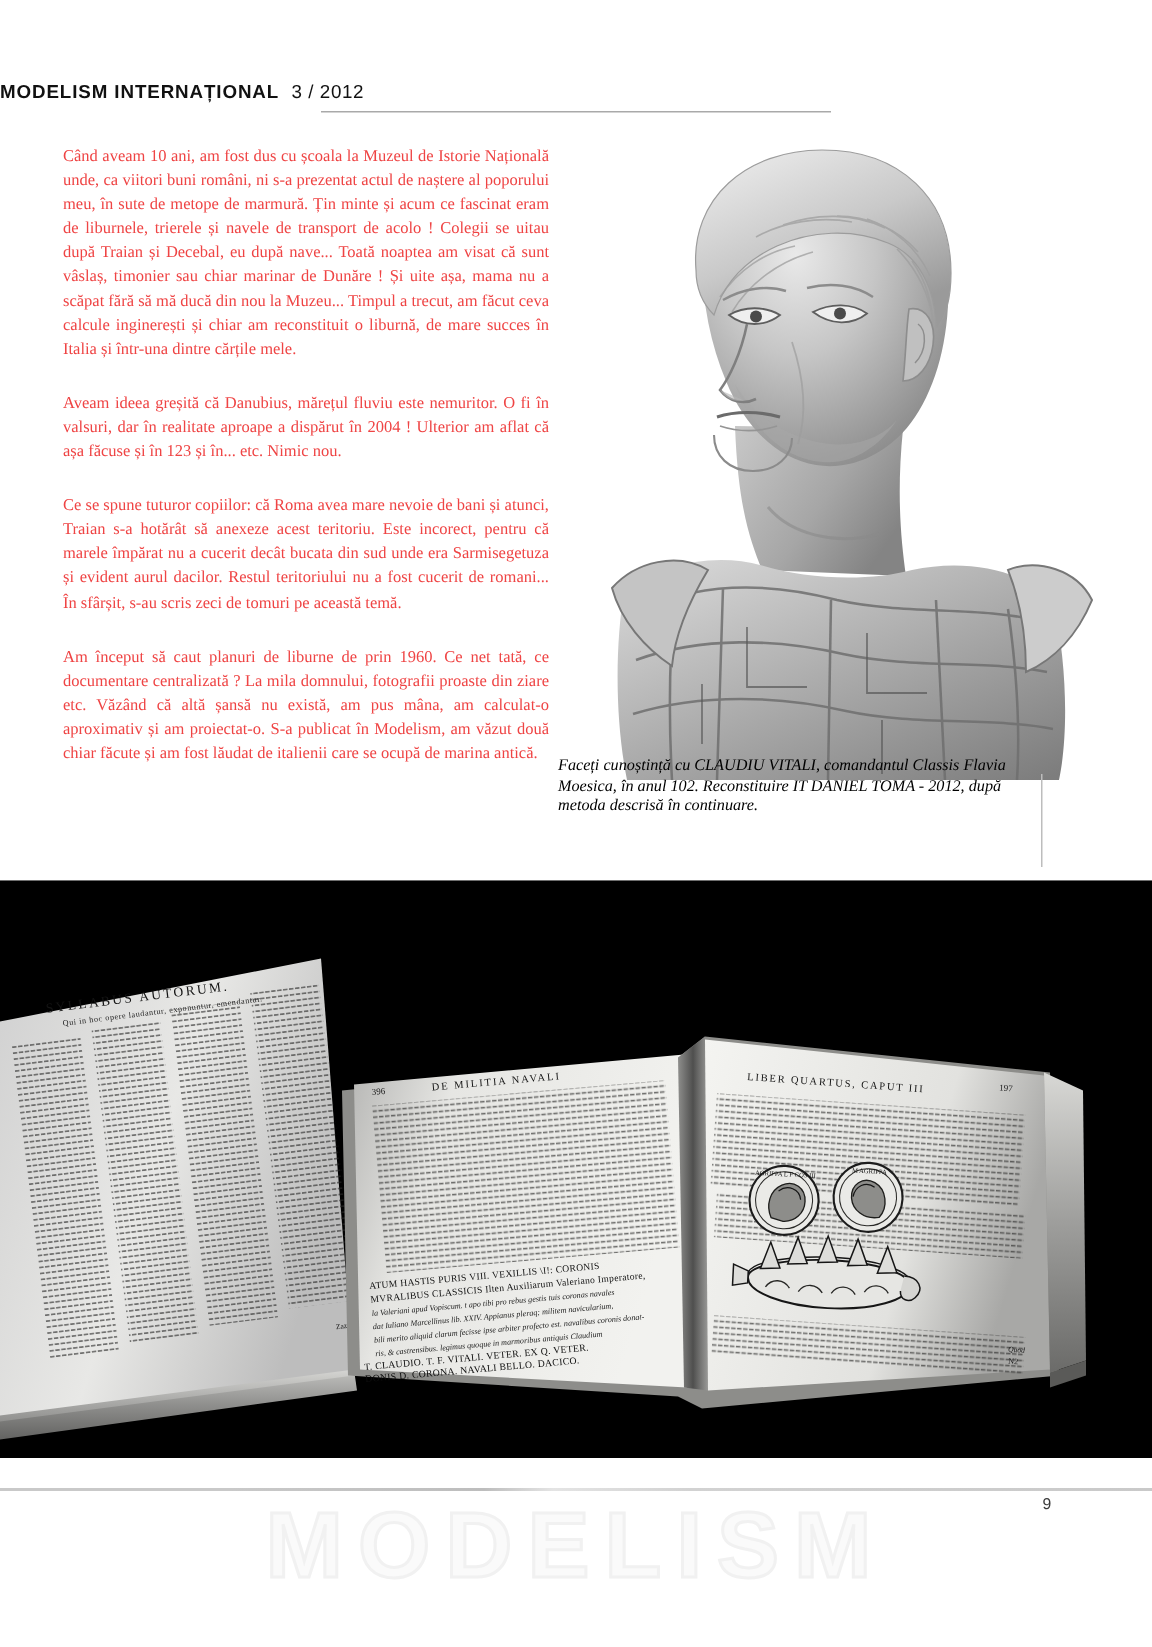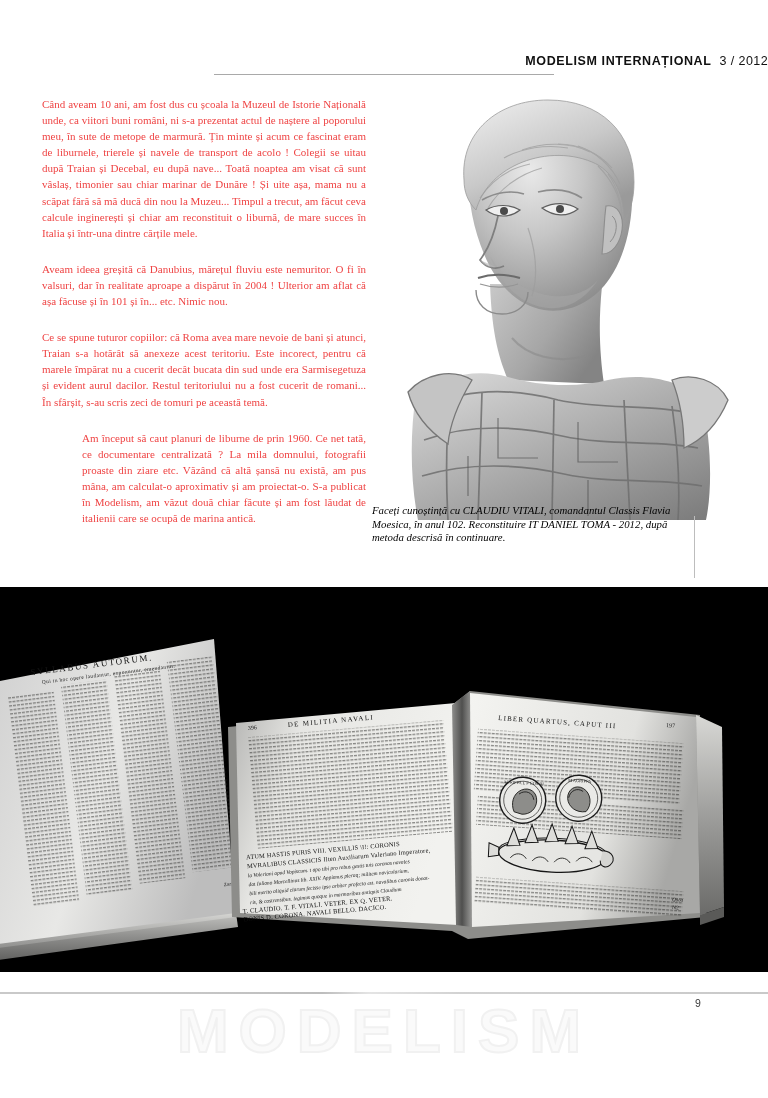--- a/index.html
+++ b/index.html
@@ -30,21 +30,21 @@
     top: 28px;
     width: 340px;
     height: 1px;
     background: #a9a9a9;
   }
   .masthead-title {
     position: absolute;
     left: 0;
     top: 8px;
     width: 768px;
-    text-align: right;
+    text-align: left;
     font-family: "Liberation Sans", sans-serif;
     font-size: 12.5px;
     letter-spacing: 0.6px;
     color: #111;
   }
   .masthead-title .mi-name { font-weight: bold; }
   .masthead-title .mi-issue { font-weight: normal; letter-spacing: 0.4px; }
 
   
   .article-column {
@@ -54,21 +54,21 @@
     width: 324px;
   }
   .article-para {
     margin: 0 0 20px 0;
     font-family: "Liberation Serif", serif;
     font-size: 11px;
     line-height: 16.1px;
     text-align: justify;
     color: #ef4444;
   }
-  .article-para:last-child { margin-bottom: 0; margin-left: 40px; }
+  .article-para:last-child { margin-bottom: 0; }
 
   
   .bust-figure {
     position: absolute;
     left: 372px;
     top: 88px;
     width: 372px;
     height: 440px;
   }
   .bust-canvas {
@@ -155,21 +155,21 @@
 
 <div class="masthead">
   <div class="masthead-title">
     <span class="mi-name">MODELISM INTERNAȚIONAL</span><span>&nbsp;&nbsp;</span><span class="mi-issue">3 / 2012</span>
   </div>
   <div class="masthead-rule"></div>
 </div>
 
 <div class="article-column">
   <p class="article-para">Când aveam 10 ani, am fost dus cu școala la Muzeul de Istorie Națională unde, ca viitori buni români, ni s-a prezentat actul de naștere al poporului meu, în sute de metope de marmură. Țin minte și acum ce fascinat eram de liburnele, trierele și navele de transport de acolo ! Colegii se uitau după Traian și Decebal, eu după nave... Toată noaptea am visat că sunt vâslaș, timonier sau chiar marinar de Dunăre ! Și uite așa, mama nu a scăpat fără să mă ducă din nou  la Muzeu... Timpul a trecut, am făcut ceva calcule inginerești și chiar am reconstituit o liburnă, de mare succes în Italia și într-una dintre cărțile mele.</p>
-  <p class="article-para">Aveam ideea greșită că Danubius, mărețul fluviu este nemuritor. O fi în valsuri, dar în realitate aproape a dispărut în 2004 ! Ulterior am aflat că așa făcuse și în 101 și în... etc. Nimic nou.</p>
+  <p class="article-para">Aveam ideea greșită că Danubius, mărețul fluviu este nemuritor. O fi în valsuri, dar în realitate aproape a dispărut în 2004 ! Ulterior am aflat că așa făcuse și în 123 și în... etc. Nimic nou.</p>
   <p class="article-para">Ce se spune tuturor copiilor: că Roma avea mare nevoie de bani și atunci, Traian s-a hotărât să anexeze acest teritoriu. Este incorect, pentru că marele împărat nu a cucerit decât bucata din sud unde era Sarmisegetuza și evident aurul dacilor. Restul teritoriului nu a fost cucerit de romani... În sfârșit, s-au scris zeci de tomuri pe această temă.</p>
   <p class="article-para">Am început să caut planuri de liburne de prin 1960. Ce net tată, ce documentare centralizată ? La mila domnului, fotografii proaste din ziare etc. Văzând că altă șansă nu există, am pus mâna, am calculat-o aproximativ și am proiectat-o. S-a publicat în Modelism, am văzut două chiar făcute și am fost lăudat de italienii care se ocupă de marina antică.</p>
 </div>
 
 <div class="bust-figure">
   <div class="bust-canvas">
     <svg viewBox="0 0 372 440" xmlns="http://www.w3.org/2000/svg">
       <defs>
         <radialGradient id="skinG" cx="38%" cy="32%" r="72%">
           <stop offset="0%" stop-color="#e9e9e9"></stop>

